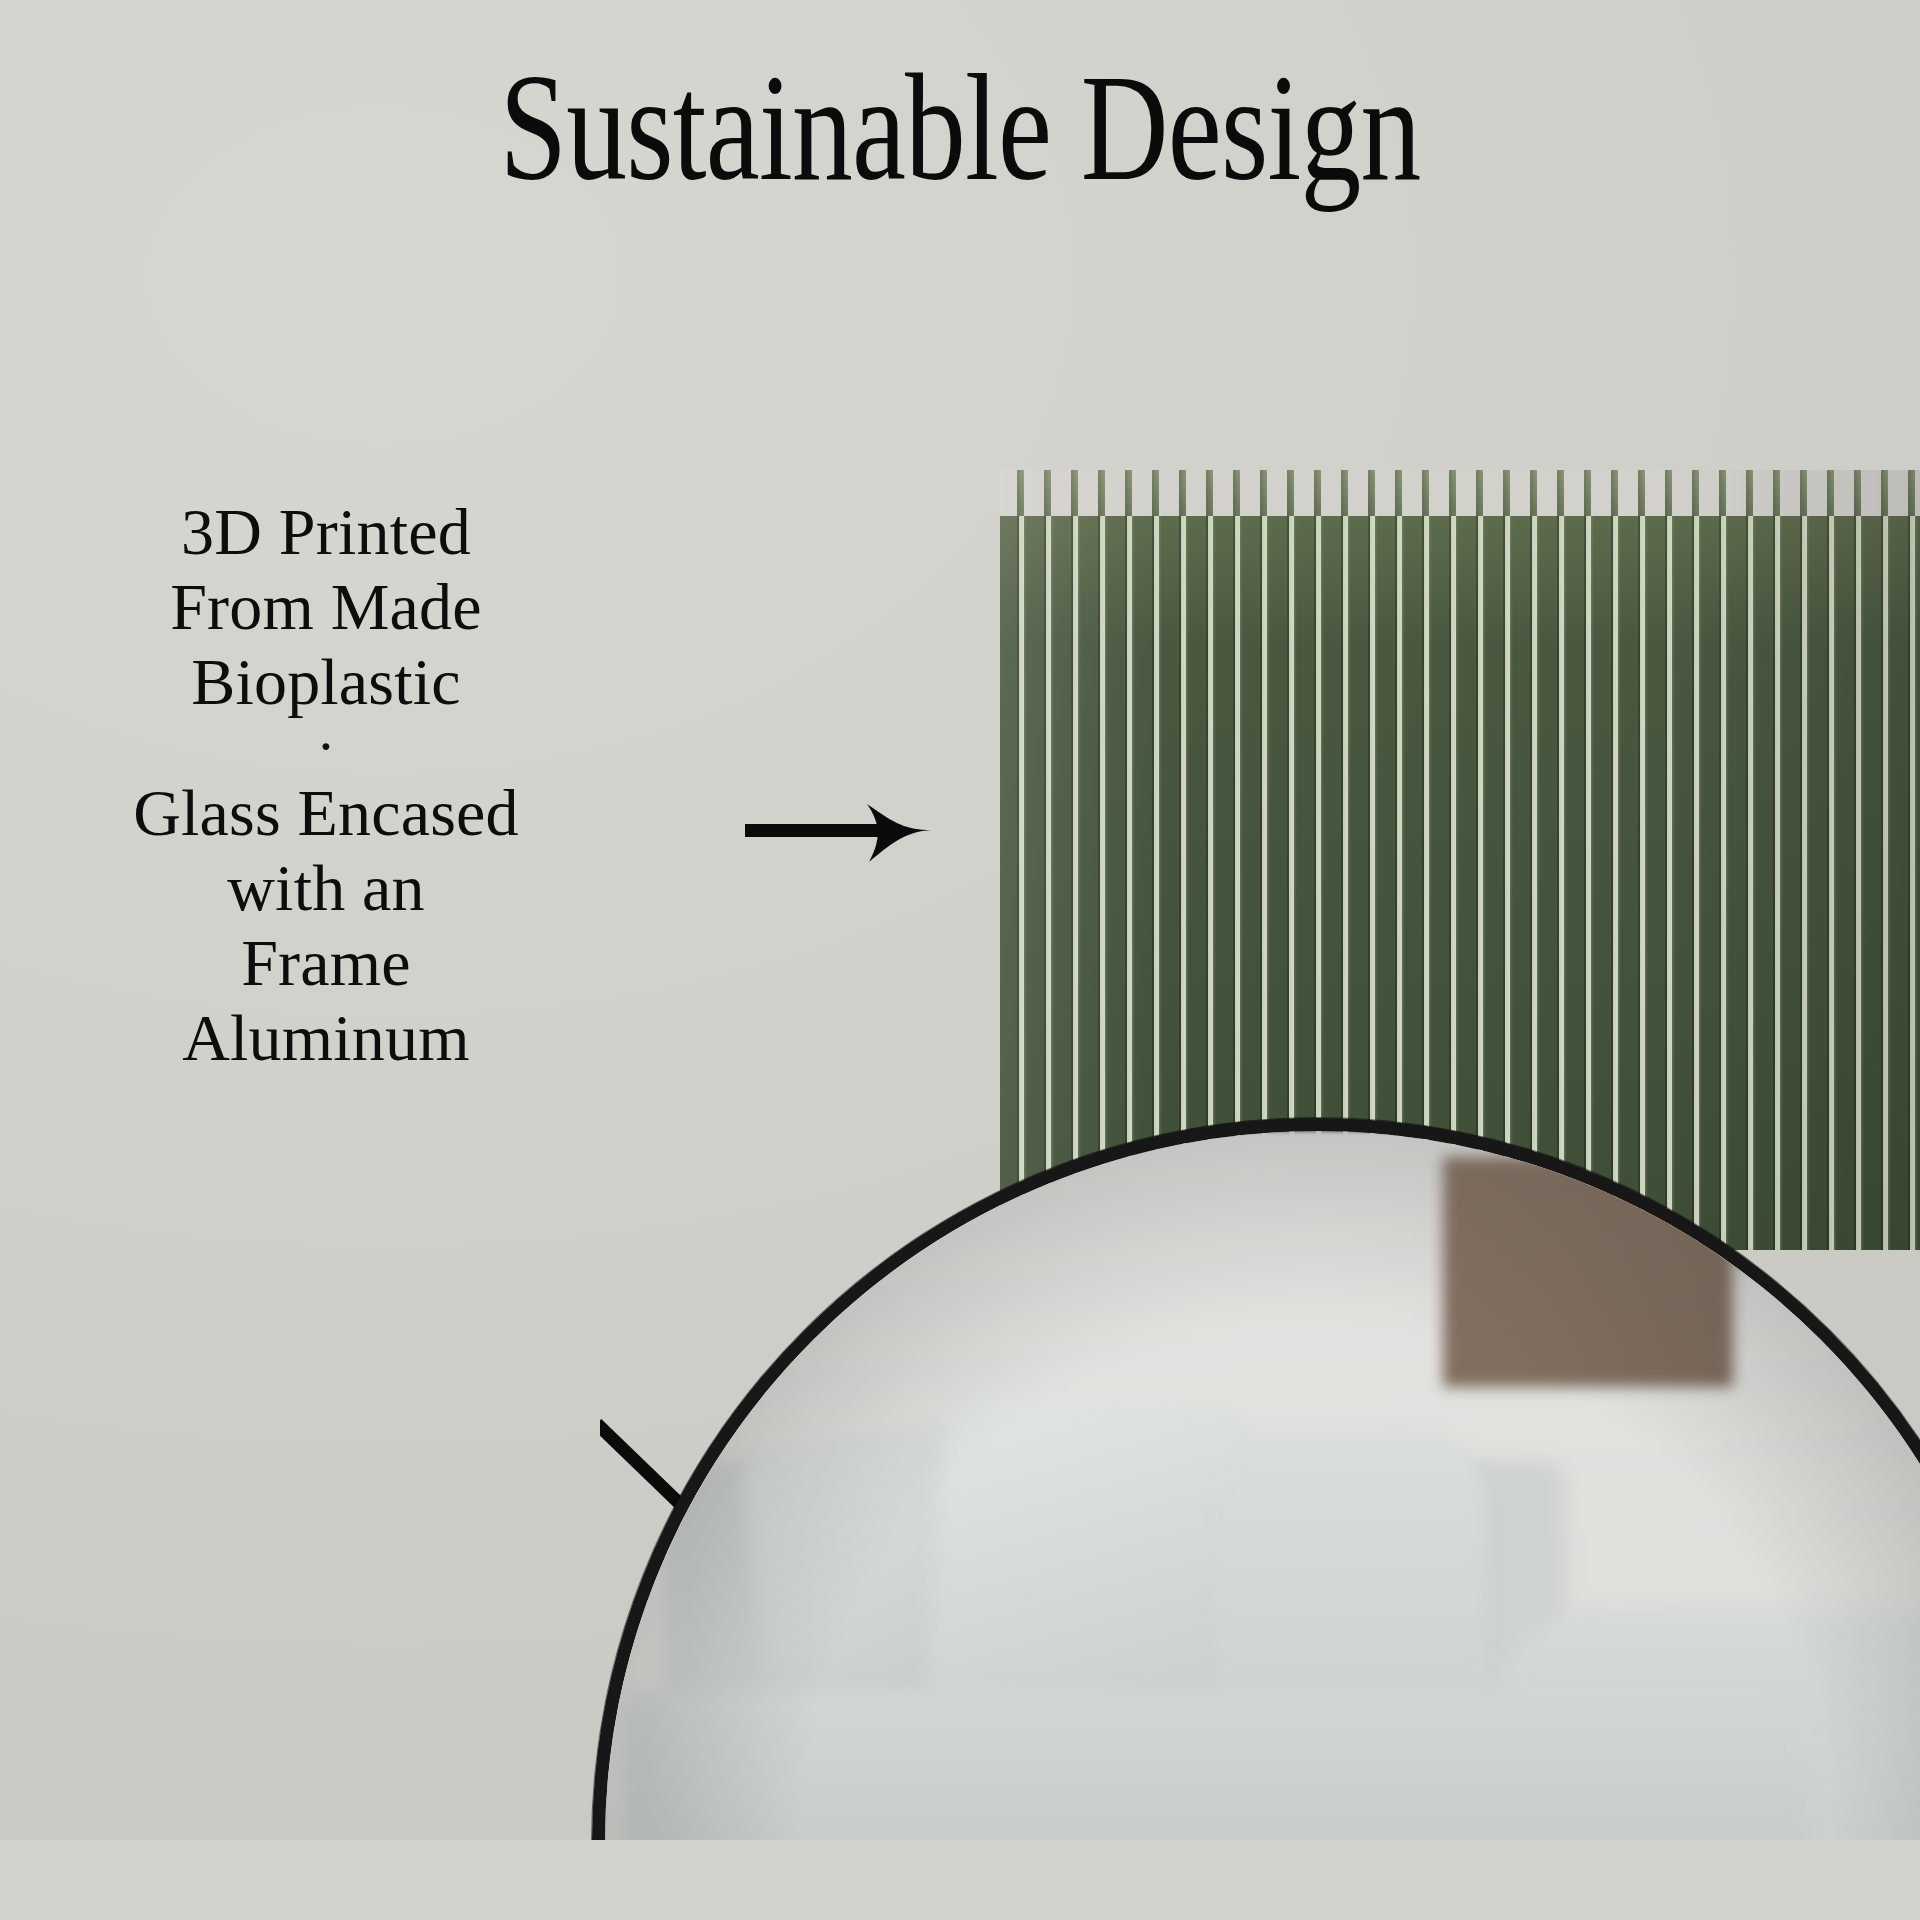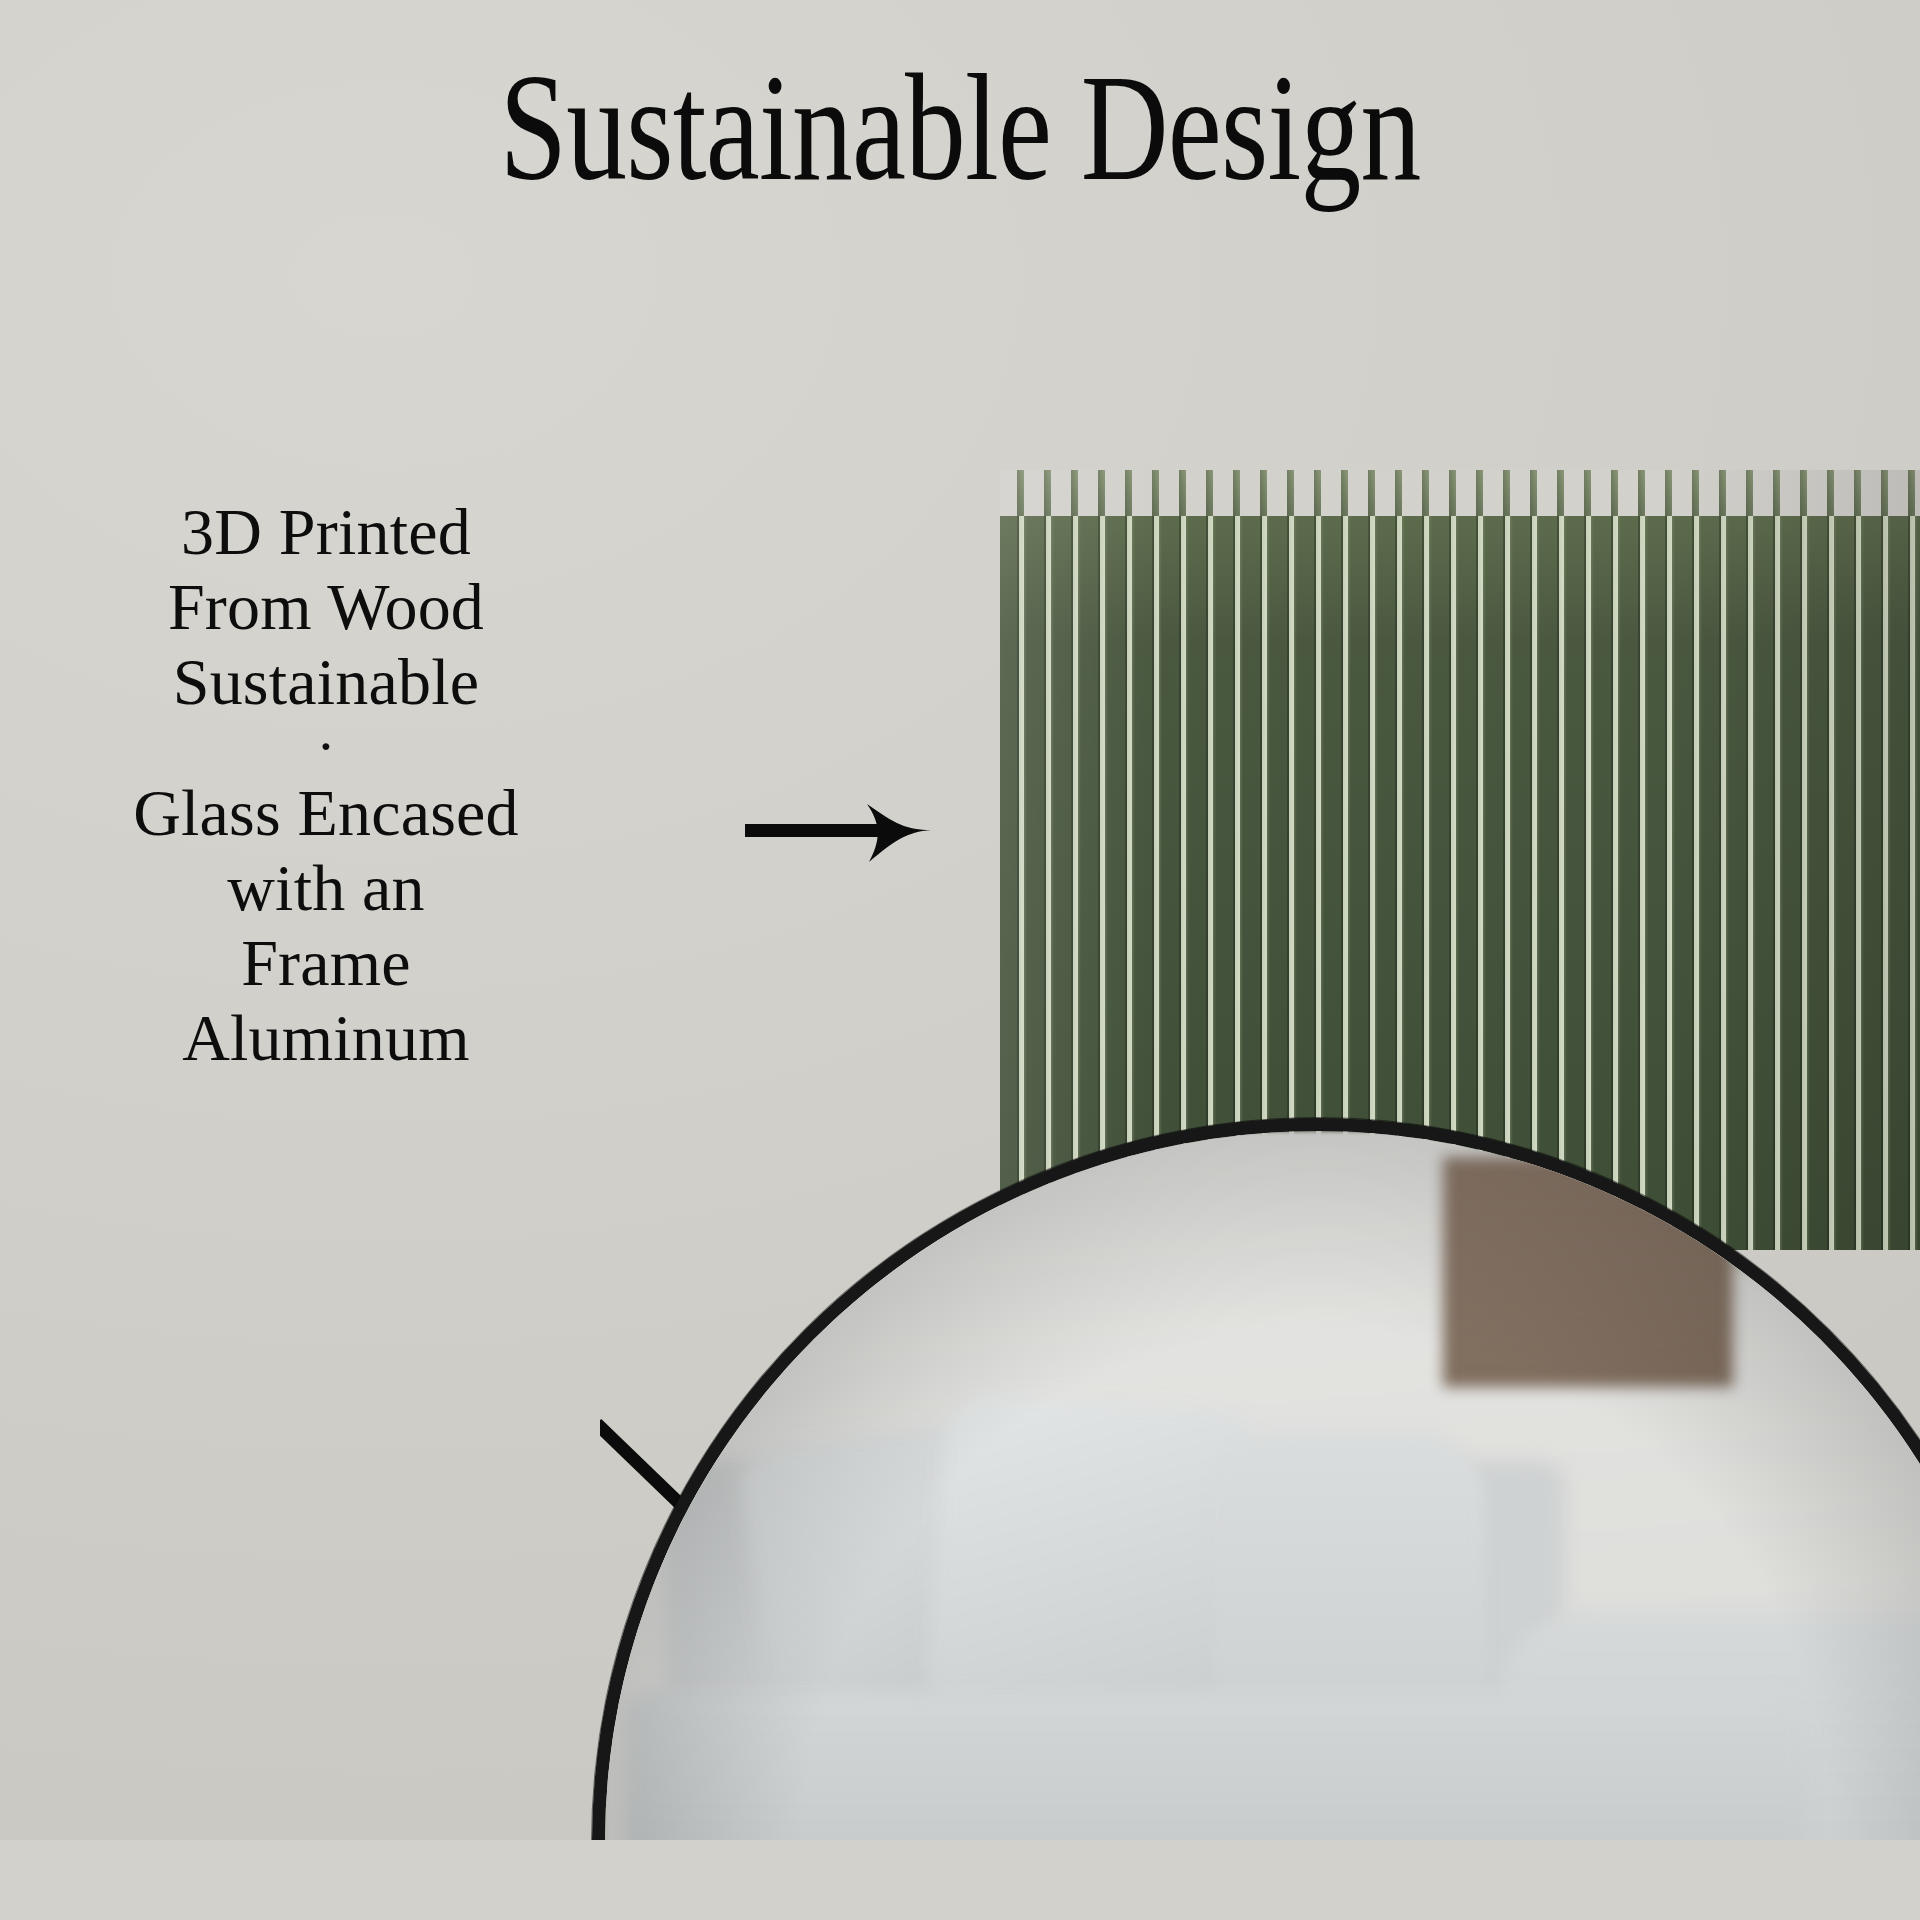--- a/index.html
+++ b/index.html
@@ -231,22 +231,22 @@
 <body>
 
 <div class="canvas">
 
   <div class="title">Sustainable Design</div>
 
   <div class="copy">
 
     <div>
       <p class="block-a">3D Printed</p>
-      <p class="block-a">From Wood</p>
-      <p class="block-a">Sustainable</p>
+      <p class="block-a">From Made</p>
+      <p class="block-a">Bioplastic</p>
     </div>
 
     <p class="sep">·</p>
 
     <div>
       <p class="block-b">Glass Encased</p>
       <p class="block-b">with an</p>
       <p class="block-b">Frame</p>
       <p class="block-b">Aluminum</p>
     </div>

